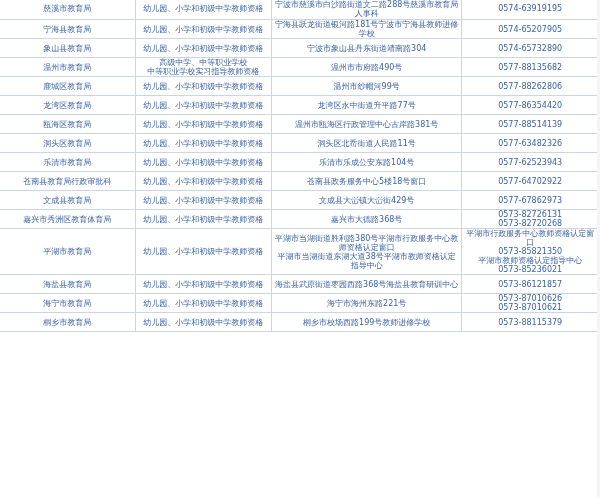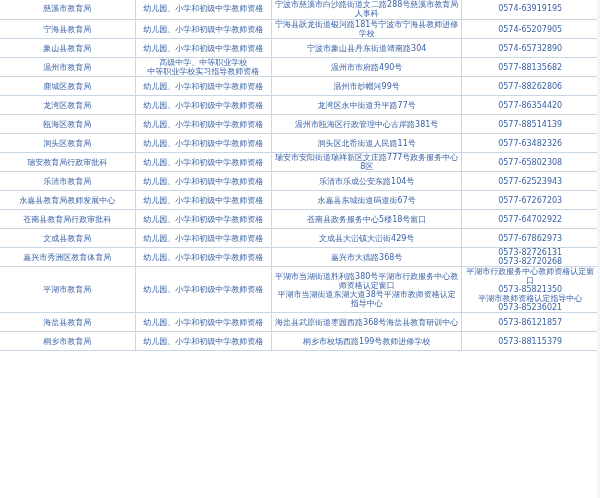--- a/index.html
+++ b/index.html
@@ -115,53 +115,29 @@
           <span class="line">幼儿园、小学和初级中学教师资格</span>
         </td>
         <td class="c3">
           <span class="line">洞头区北岙街道人民路11号</span>
         </td>
         <td class="c4">
           <span class="line">0577-63482326</span>
         </td>
       </tr>
       <tr>
-        <td class="c1">瑞安教育局行政审批科</td>
-        <td class="c2">
-          <span class="line">幼儿园、小学和初级中学教师资格</span>
-        </td>
-        <td class="c3">
-          <span class="line">瑞安市安阳街道瑞祥新区文庄路777号政务服务中心8区</span>
-        </td>
-        <td class="c4">
-          <span class="line">0577-65802308</span>
-        </td>
-      </tr>
-      <tr>
         <td class="c1">乐清市教育局</td>
         <td class="c2">
           <span class="line">幼儿园、小学和初级中学教师资格</span>
         </td>
         <td class="c3">
           <span class="line">乐清市乐成公安东路104号</span>
         </td>
         <td class="c4">
           <span class="line">0577-62523943</span>
-        </td>
-      </tr>
-      <tr>
-        <td class="c1">永嘉县教育局教师发展中心</td>
-        <td class="c2">
-          <span class="line">幼儿园、小学和初级中学教师资格</span>
-        </td>
-        <td class="c3">
-          <span class="line">永嘉县东城街道码道街67号</span>
-        </td>
-        <td class="c4">
-          <span class="line">0577-67267203</span>
         </td>
       </tr>
       <tr>
         <td class="c1">苍南县教育局行政审批科</td>
         <td class="c2">
           <span class="line">幼儿园、小学和初级中学教师资格</span>
         </td>
         <td class="c3">
           <span class="line">苍南县政务服务中心5楼18号窗口</span>
         </td>
@@ -213,20 +189,33 @@
       <tr>
         <td class="c1">海盐县教育局</td>
         <td class="c2">
           <span class="line">幼儿园、小学和初级中学教师资格</span>
         </td>
         <td class="c3">
           <span class="line">海盐县武原街道枣园西路368号海盐县教育研训中心</span>
         </td>
         <td class="c4">
           <span class="line">0573-86121857</span>
+        </td>
+      </tr>
+      <tr>
+        <td class="c1">海宁市教育局</td>
+        <td class="c2">
+          <span class="line">幼儿园、小学和初级中学教师资格</span>
+        </td>
+        <td class="c3">
+          <span class="line">海宁市海州东路221号</span>
+        </td>
+        <td class="c4">
+          <span class="line">0573-87010626</span>
+          <span class="line">0573-87010621</span>
         </td>
       </tr>
       <tr>
         <td class="c1">桐乡市教育局</td>
         <td class="c2">
           <span class="line">幼儿园、小学和初级中学教师资格</span>
         </td>
         <td class="c3">
           <span class="line">桐乡市校场西路199号教师进修学校</span>
         </td>

